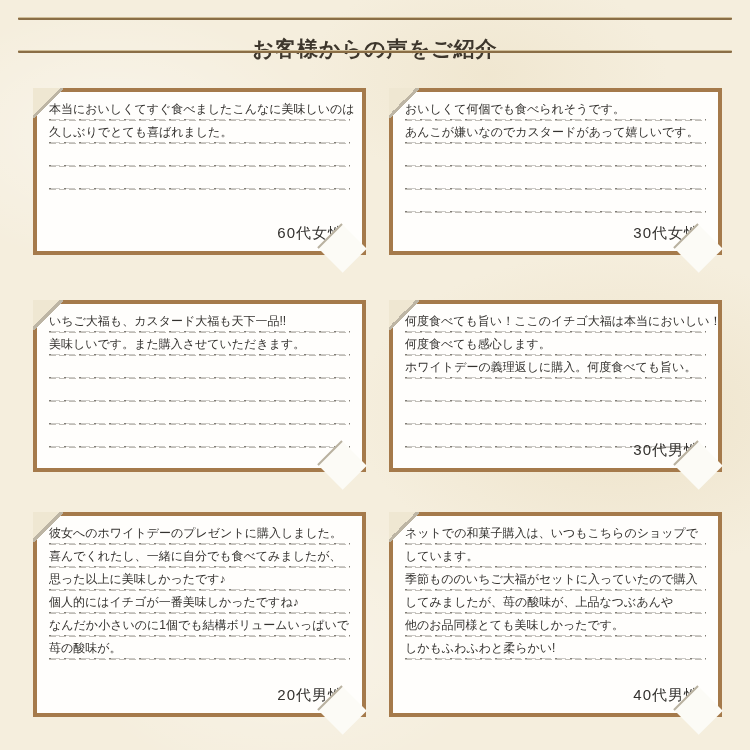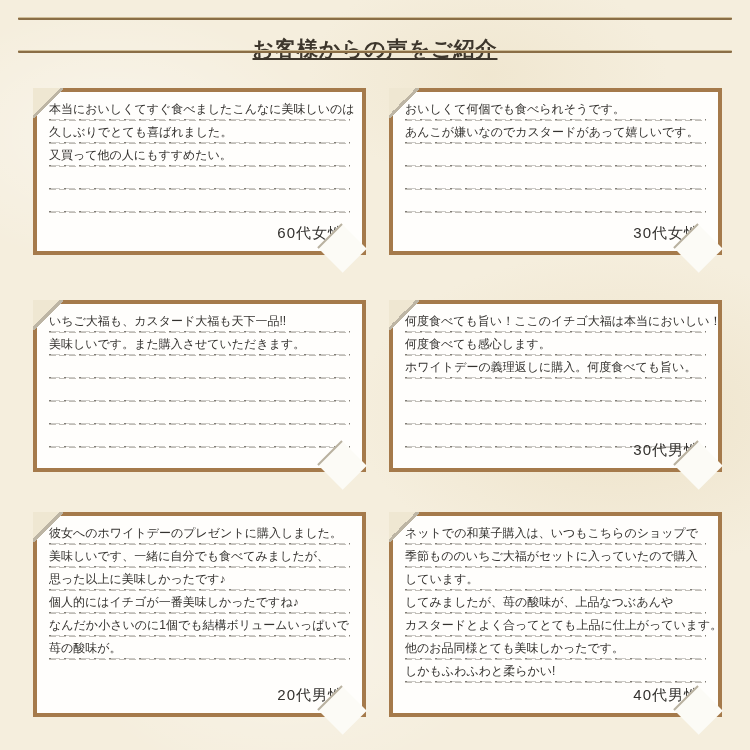--- a/index.html
+++ b/index.html
@@ -21,21 +21,21 @@
   .rule{
     position:absolute;left:18px;right:18px;height:3px;
     background:linear-gradient(to bottom,#cfbd97 0 40%,#8a6e46 40% 100%);
     border-radius:1px;
   }
   .rule.top{top:17px;}
   .rule.bottom{top:50px;}
   .page-title{
     position:absolute;top:21px;left:0;width:100%;
     text-align:center;font-size:21px;font-weight:bold;
-    color:#3d362c;letter-spacing:1px;text-decoration:underline;
+    color:#3d362c;letter-spacing:1px;
   }
   
   .card{
     position:absolute;width:333px;box-sizing:border-box;
     background:#fffefc;border:4px solid #a57a4b;
   }
   .card.c0{left:33px; top:88px; height:167px;}
   .card.c1{left:389px;top:88px; height:167px;}
   .card.c2{left:33px; top:300px;height:172px;}
   .card.c3{left:389px;top:300px;height:172px;}
@@ -81,21 +81,20 @@
   <div class="rule top"></div>
   <h1 class="page-title">お客様からの声をご紹介</h1>
   <div class="rule bottom"></div>
 
   <div class="card c0">
     <div class="fold-tl"></div>
     <div class="fold-br"></div>
     <div class="lines">
       <div class="line">本当においしくてすぐ食べましたこんなに美味しいのは</div>
       <div class="line">久しぶりでとても喜ばれました。</div>
-      <div class="line">又買って他の人にもすすめたい。</div>
       <div class="line"></div>
       <div class="line"></div>
     </div>
     <div class="attribution">60代女性</div>
   </div>
 
   <div class="card c1">
     <div class="fold-tl"></div>
     <div class="fold-br"></div>
     <div class="lines">
@@ -134,37 +133,36 @@
       <div class="line"></div>
     </div>
     <div class="attribution">30代男性</div>
   </div>
 
   <div class="card c4">
     <div class="fold-tl"></div>
     <div class="fold-br"></div>
     <div class="lines">
       <div class="line">彼女へのホワイトデーのプレゼントに購入しました。</div>
-      <div class="line">美味しいです、一緒に自分でも食べてみましたが、</div>
+      <div class="line">喜んでくれたし、一緒に自分でも食べてみましたが、</div>
       <div class="line">思った以上に美味しかったです♪</div>
       <div class="line">個人的にはイチゴが一番美味しかったですね♪</div>
       <div class="line">なんだか小さいのに1個でも結構ボリュームいっぱいで</div>
       <div class="line">苺の酸味が。</div>
     </div>
     <div class="attribution">20代男性</div>
   </div>
 
   <div class="card c5">
     <div class="fold-tl"></div>
     <div class="fold-br"></div>
     <div class="lines">
       <div class="line">ネットでの和菓子購入は、いつもこちらのショップで</div>
+      <div class="line">しています。</div>
       <div class="line">季節もののいちご大福がセットに入っていたので購入</div>
-      <div class="line">しています。</div>
       <div class="line">してみましたが、苺の酸味が、上品なつぶあんや</div>
-      <div class="line">カスタードとよく合ってとても上品に仕上がっています。</div>
       <div class="line">他のお品同様とても美味しかったです。</div>
       <div class="line">しかもふわふわと柔らかい!</div>
     </div>
     <div class="attribution">40代男性</div>
   </div>
 
 </div>
 
 </body></html>

